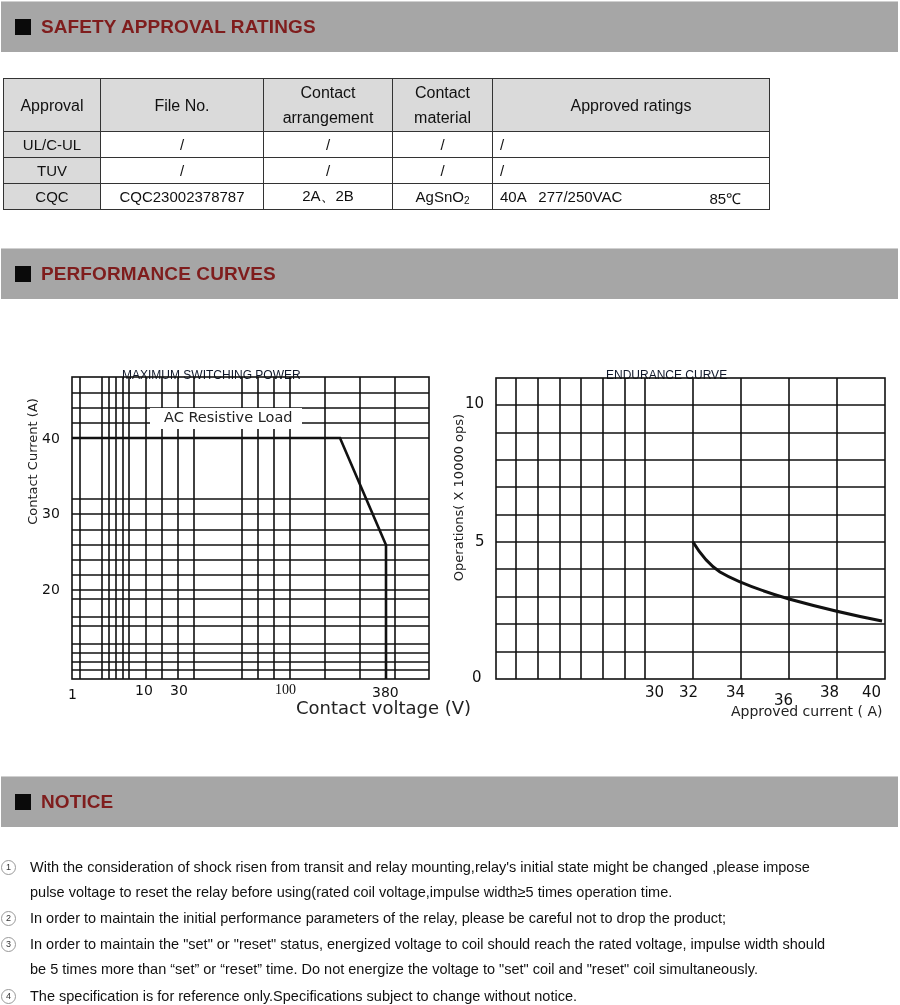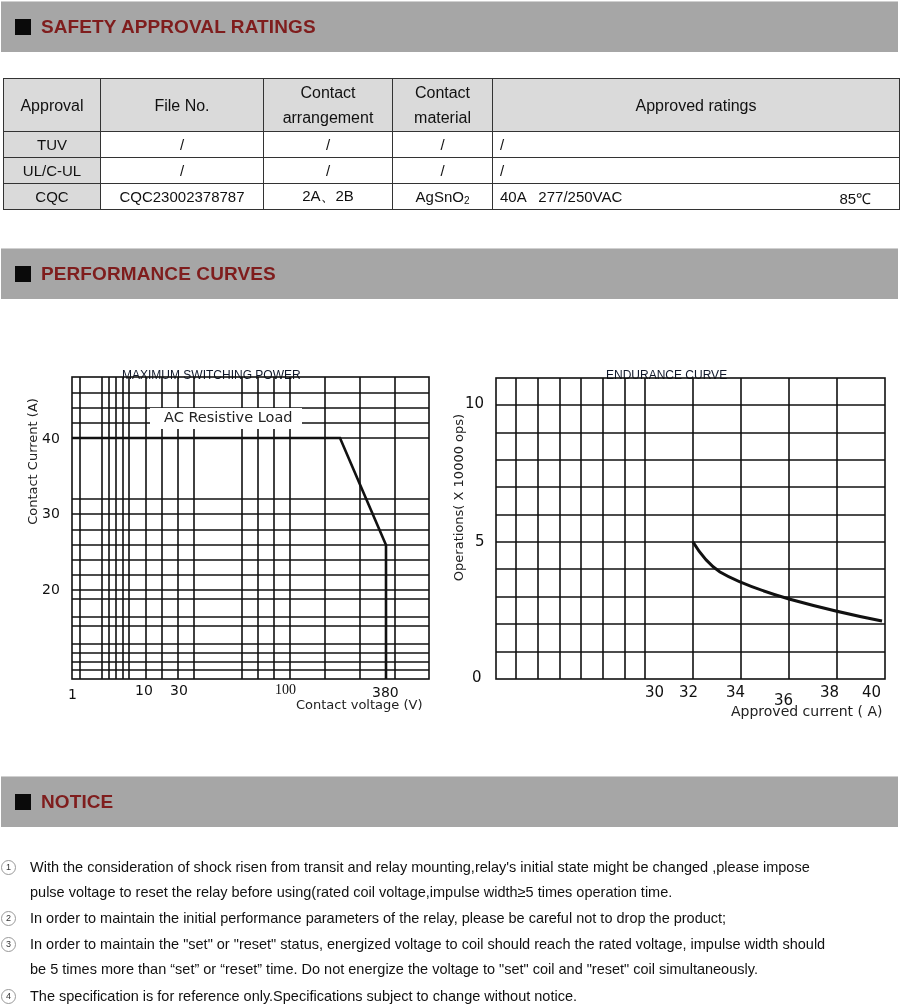--- a/index.html
+++ b/index.html
@@ -1,21 +1,21 @@
 <!DOCTYPE html>
 <html><head>
 <meta charset="utf-8">
 <style>
   html, body { margin: 0; padding: 0; background: #ffffff; }
   body { width: 900px; height: 1005px; position: relative; overflow: hidden; font-family: "Liberation Sans", sans-serif; color: #111; }
   .section-bar { position: absolute; left: 1px; width: 897px; height: 51px; background: #a6a6a6; border-top: 1px solid #d0d0d0; box-sizing: border-box; }
   .section-bar .sq { position: absolute; left: 14px; top: 17px; width: 16px; height: 16px; background: #0a0a0a; }
   .section-bar .title { position: absolute; left: 40px; top: 14px; font-size: 19px; font-weight: bold; color: #7f1d1d; letter-spacing: 0.1px; }
 
-  table.ratings { position: absolute; left: 3px; top: 78px; width: 897px; border-collapse: collapse; font-size: 15px; }
+  table.ratings { position: absolute; left: 3px; top: 78px; width: 767px; border-collapse: collapse; font-size: 15px; }
   table.ratings td, table.ratings th { border: 1px solid #333; text-align: center; font-weight: normal; padding: 0; }
   table.ratings th { background: #dadada; height: 52px; line-height: 25px; font-size: 16px; }
   table.ratings tr.row td { height: 25px; }
   table.ratings td.first { background: #dadada; }
   table.ratings td.rating { text-align: left; padding-left: 7px; position: relative; }
   table.ratings td.rating .temp { position: absolute; right: 28px; top: 4px; }
   sub { font-size: 10px; vertical-align: -2px; }
 
   .chart-title { position: absolute; font-size: 12px; color: #0f172a; margin-top: 40px; }
 
@@ -47,28 +47,28 @@
       <div>Contact</div>
       <div>arrangement</div>
     </th>
     <th>
       <div>Contact</div>
       <div>material</div>
     </th>
     <th>Approved ratings</th>
   </tr>
   <tr class="row">
+    <td class="first">UL/C-UL</td>
+    <td>/</td>
+    <td>/</td>
+    <td>/</td>
+    <td class="rating"><span>/</span></td>
+  </tr>
+  <tr class="row">
     <td class="first">TUV</td>
-    <td>/</td>
-    <td>/</td>
-    <td>/</td>
-    <td class="rating"><span>/</span></td>
-  </tr>
-  <tr class="row">
-    <td class="first">UL/C-UL</td>
     <td>/</td>
     <td>/</td>
     <td>/</td>
     <td class="rating"><span>/</span></td>
   </tr>
   <tr class="row">
     <td class="first">CQC</td>
     <td>CQC23002378787</td>
     <td>2A、2B</td>
     <td><span>AgSnO</span><sub>2</sub></td>
@@ -139,21 +139,21 @@
 <div style="position:absolute; left:42px; top:430px; font-size:14px; font-family:'DejaVu Sans',sans-serif;">40</div>
 <div style="position:absolute; left:42px; top:505px; font-size:14px; font-family:'DejaVu Sans',sans-serif;">30</div>
 <div style="position:absolute; left:42px; top:581px; font-size:14px; font-family:'DejaVu Sans',sans-serif;">20</div>
 <div style="position:absolute; left:-43px; top:454px; width:150px; text-align:center; transform:rotate(-90deg); font-size:13px; font-family:'DejaVu Sans',sans-serif; color:#222;">Contact Current (A)</div>
 
 <div style="position:absolute; left:68px; top:686px; font-size:14px; font-family:'DejaVu Sans',sans-serif;">1</div>
 <div style="position:absolute; left:135px; top:682px; font-size:14px; font-family:'DejaVu Sans',sans-serif;">10</div>
 <div style="position:absolute; left:170px; top:682px; font-size:14px; font-family:'DejaVu Sans',sans-serif;">30</div>
 <div style="position:absolute; left:275px; top:682px; font-size:14px; font-family:Liberation Serif, serif;">100</div>
 <div style="position:absolute; left:372px; top:684px; font-size:14px; font-family:'DejaVu Sans',sans-serif;">380</div>
-<div style="position:absolute; left:296px; top:697px; font-size:13px; font-family:'DejaVu Sans',sans-serif; color:#222;">Contact voltage (V)</div>
+<div style="position:absolute; left:296px; top:697px; font-size:18px; font-family:'DejaVu Sans',sans-serif; color:#222;">Contact voltage (V)</div>
 
 <svg style="position:absolute; left:0; top:0;" width="900" height="730" viewBox="0 0 900 730">
   <g stroke="#111" stroke-width="1.6" fill="none">
     <line x1="516" y1="378" x2="516" y2="679"></line>
     <line x1="538" y1="378" x2="538" y2="679"></line>
     <line x1="560" y1="378" x2="560" y2="679"></line>
     <line x1="581" y1="378" x2="581" y2="679"></line>
     <line x1="603" y1="378" x2="603" y2="679"></line>
     <line x1="625" y1="378" x2="625" y2="679"></line>
     <line x1="645" y1="378" x2="645" y2="679"></line>

